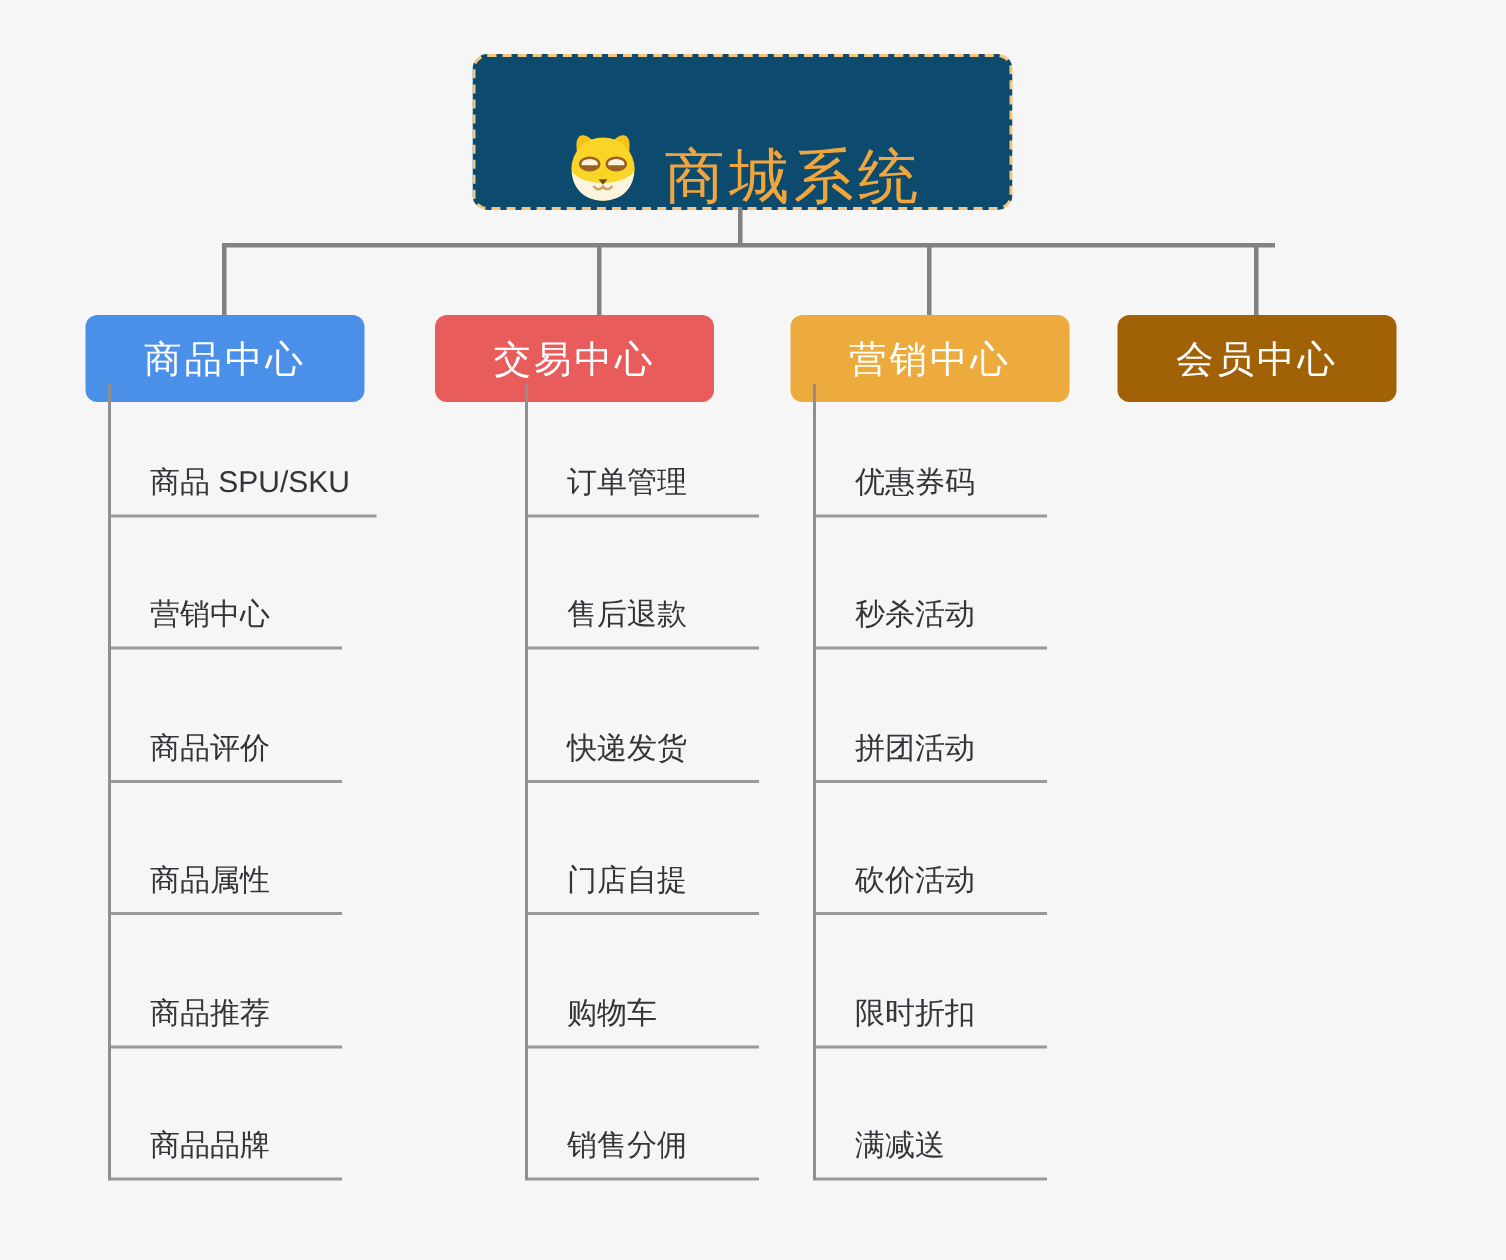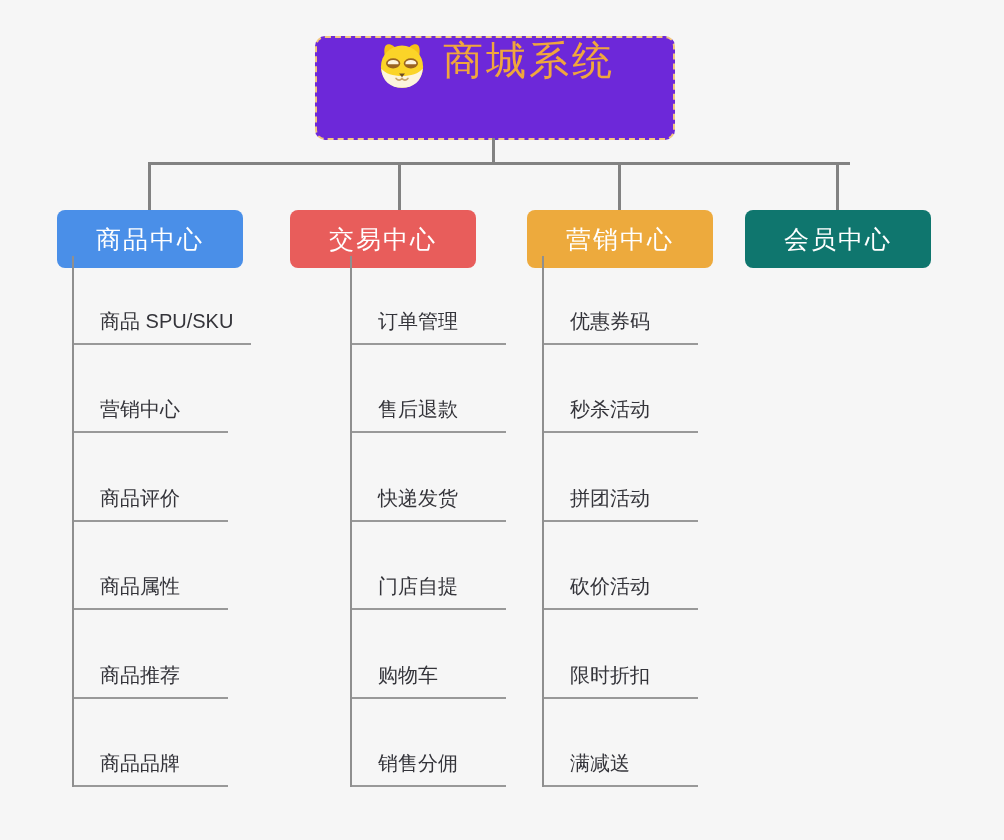--- a/index.html
+++ b/index.html
@@ -9,27 +9,28 @@
   }
   .canvas{
     position:relative;
     width:1004px;height:840px;
     background:#f6f6f6;
     overflow:hidden;
   }
   
   .root-node{
     position:absolute;left:315px;top:36px;width:360px;height:104px;
-    background:#6d28d9;
+    background:#0c4a6e;
     border:2px dashed #f3c77e;
     border-radius:10px;
     box-sizing:border-box;
-    display:flex;align-items:flex-start;justify-content:center;
+    display:flex;align-items:flex-end;justify-content:center;
     gap:14px;
     cursor:pointer;
+    font-family:Liberation Serif, serif;
   }
   .root-label{
     color:#f0a63c;
     font-size:40px;
     letter-spacing:3px;
     font-weight:500;
     line-height:1;
     padding-top:2px;
   }
   .doge{width:54px;height:54px;flex:0 0 auto;}
@@ -110,21 +111,21 @@
 
   <div class="branch-box branch-box-0" style="background-color: rgb(74, 143, 232);">
     <span>商品中心</span>
   </div>
   <div class="branch-box branch-box-1" style="background-color: rgb(232, 93, 91);">
     <span>交易中心</span>
   </div>
   <div class="branch-box branch-box-2" style="background-color: rgb(237, 170, 61);">
     <span>营销中心</span>
   </div>
-  <div class="branch-box branch-box-3" style="background-color: #0f766e; text-align: right;">
+  <div class="branch-box branch-box-3" style="background-color: #a16207; text-align: right;">
     <span>会员中心</span>
   </div>
 
   <div class="leaf-col leaf-col-0">
     <div class="leaf">
         <span class="leaf-label">商品 SPU/SKU</span>
       </div>
     <div class="leaf">
         <span class="leaf-label">营销中心</span>
       </div>

